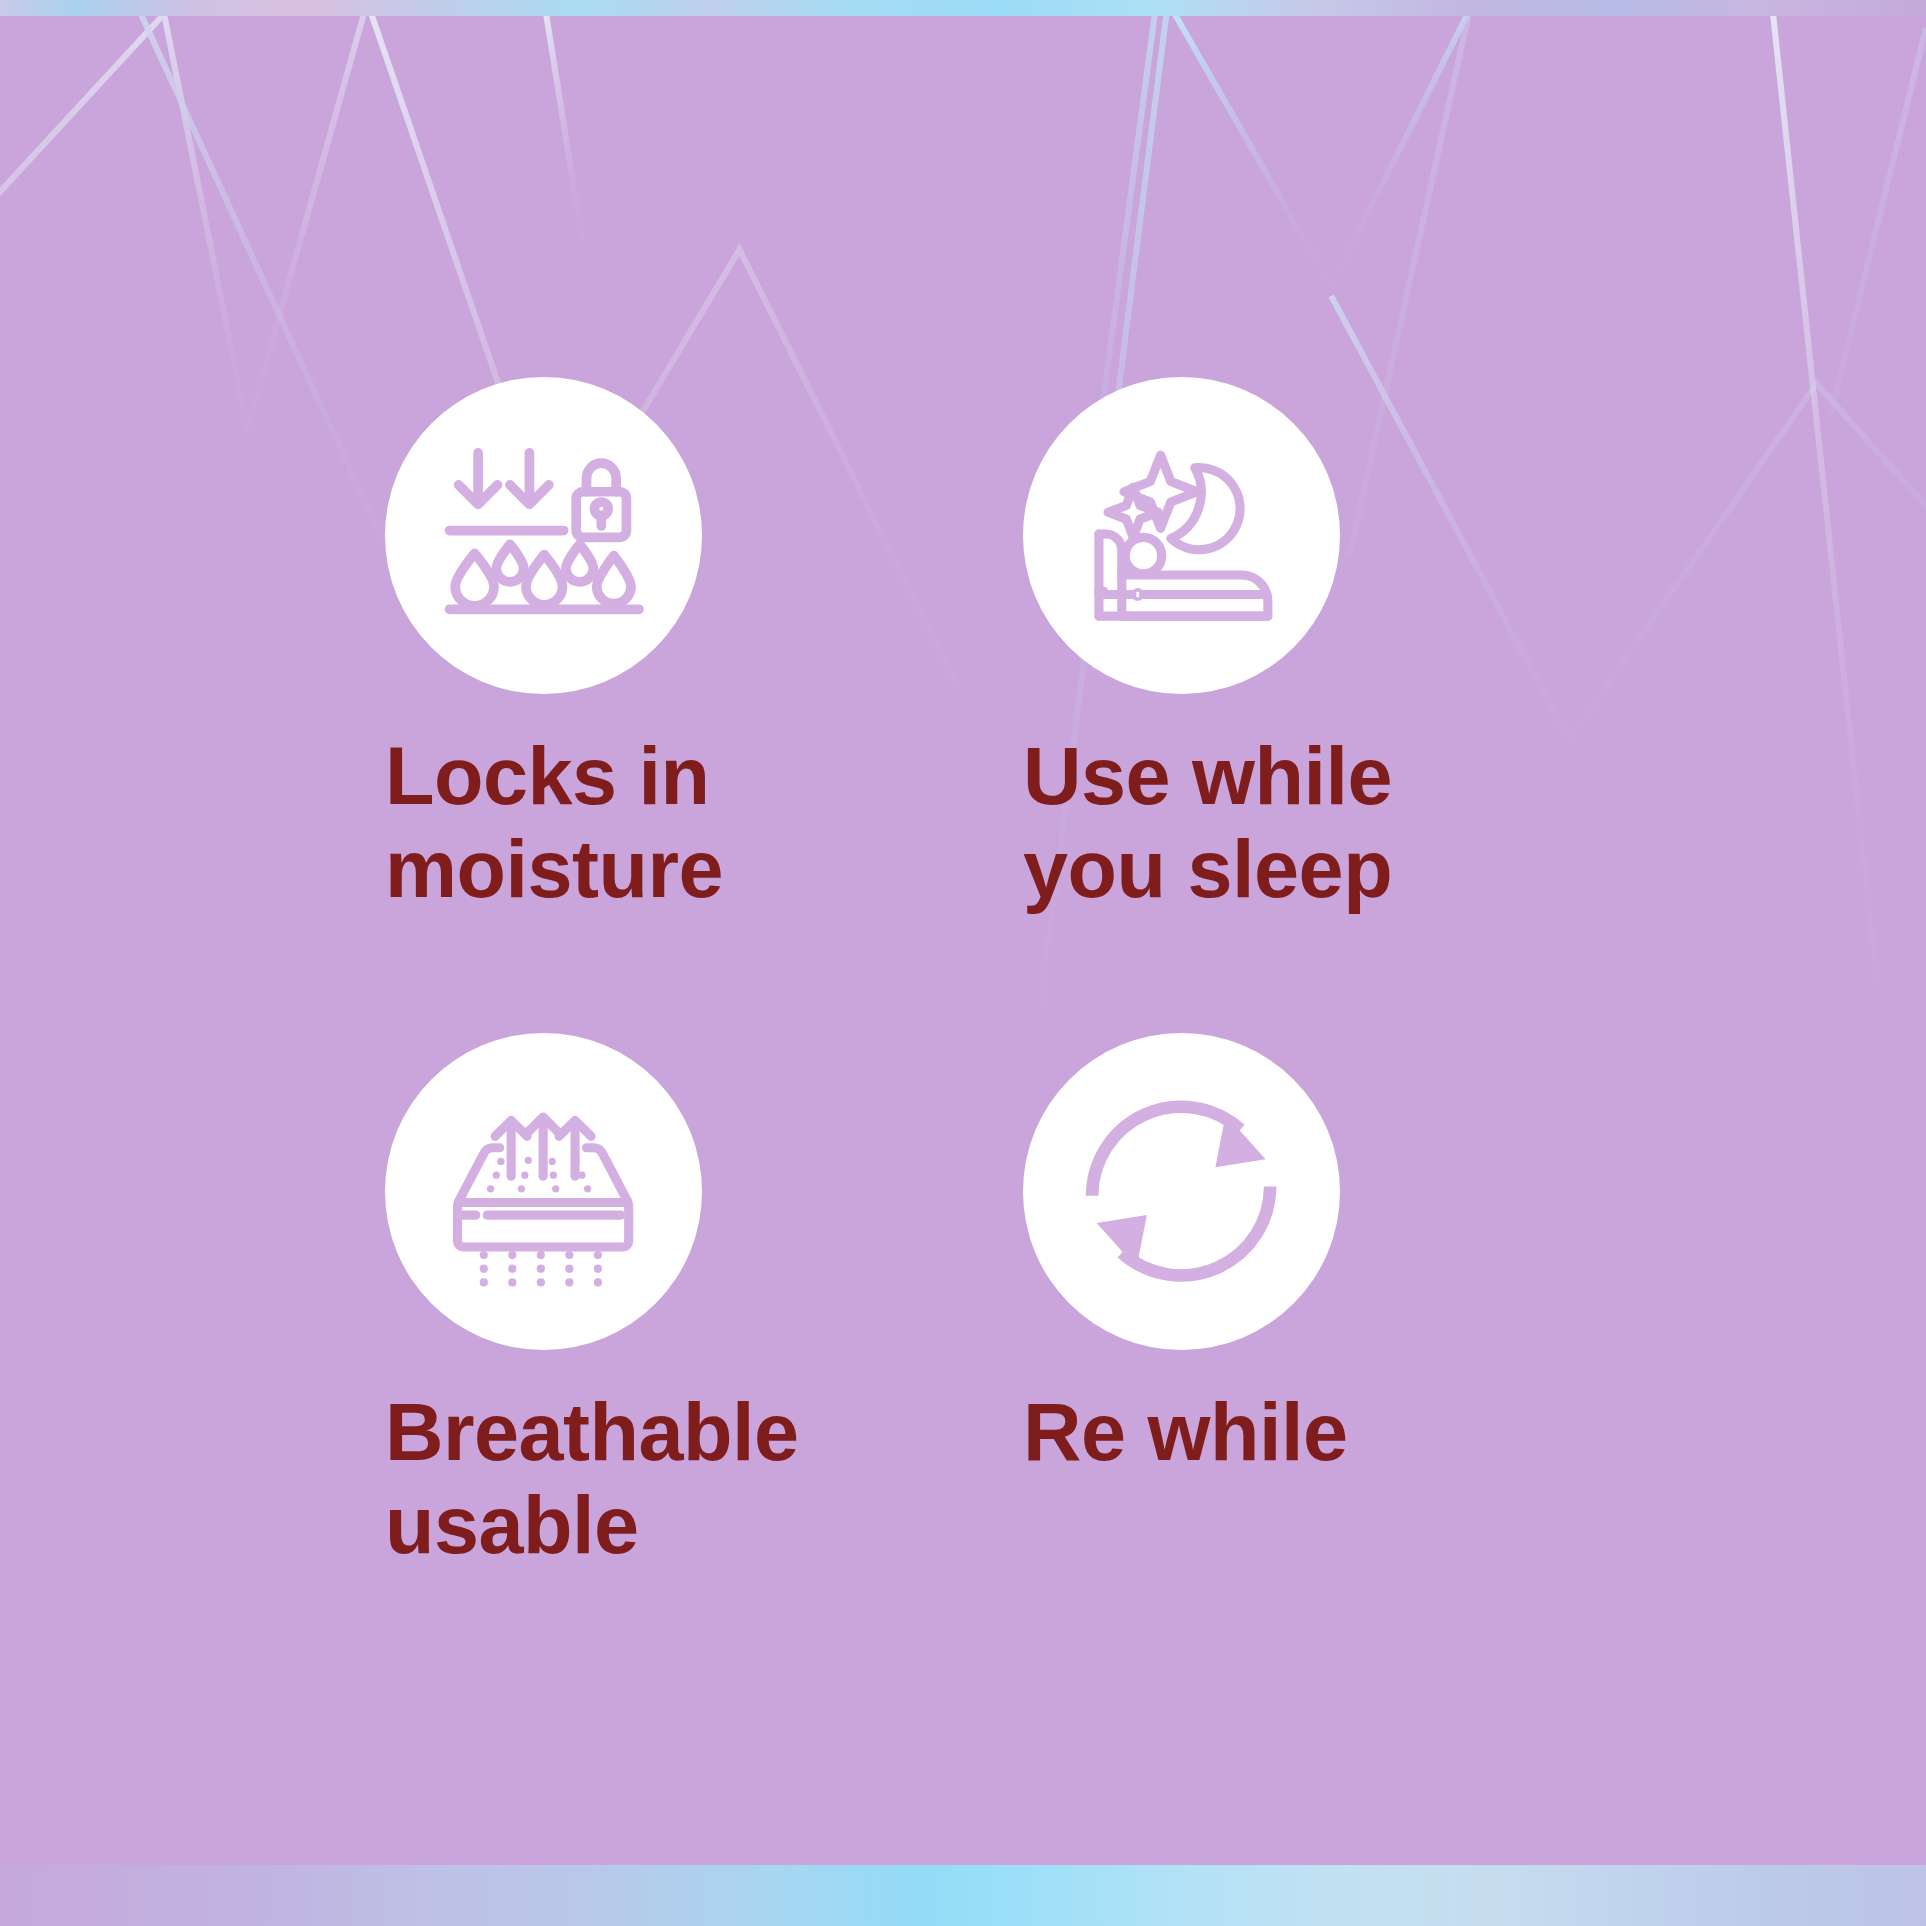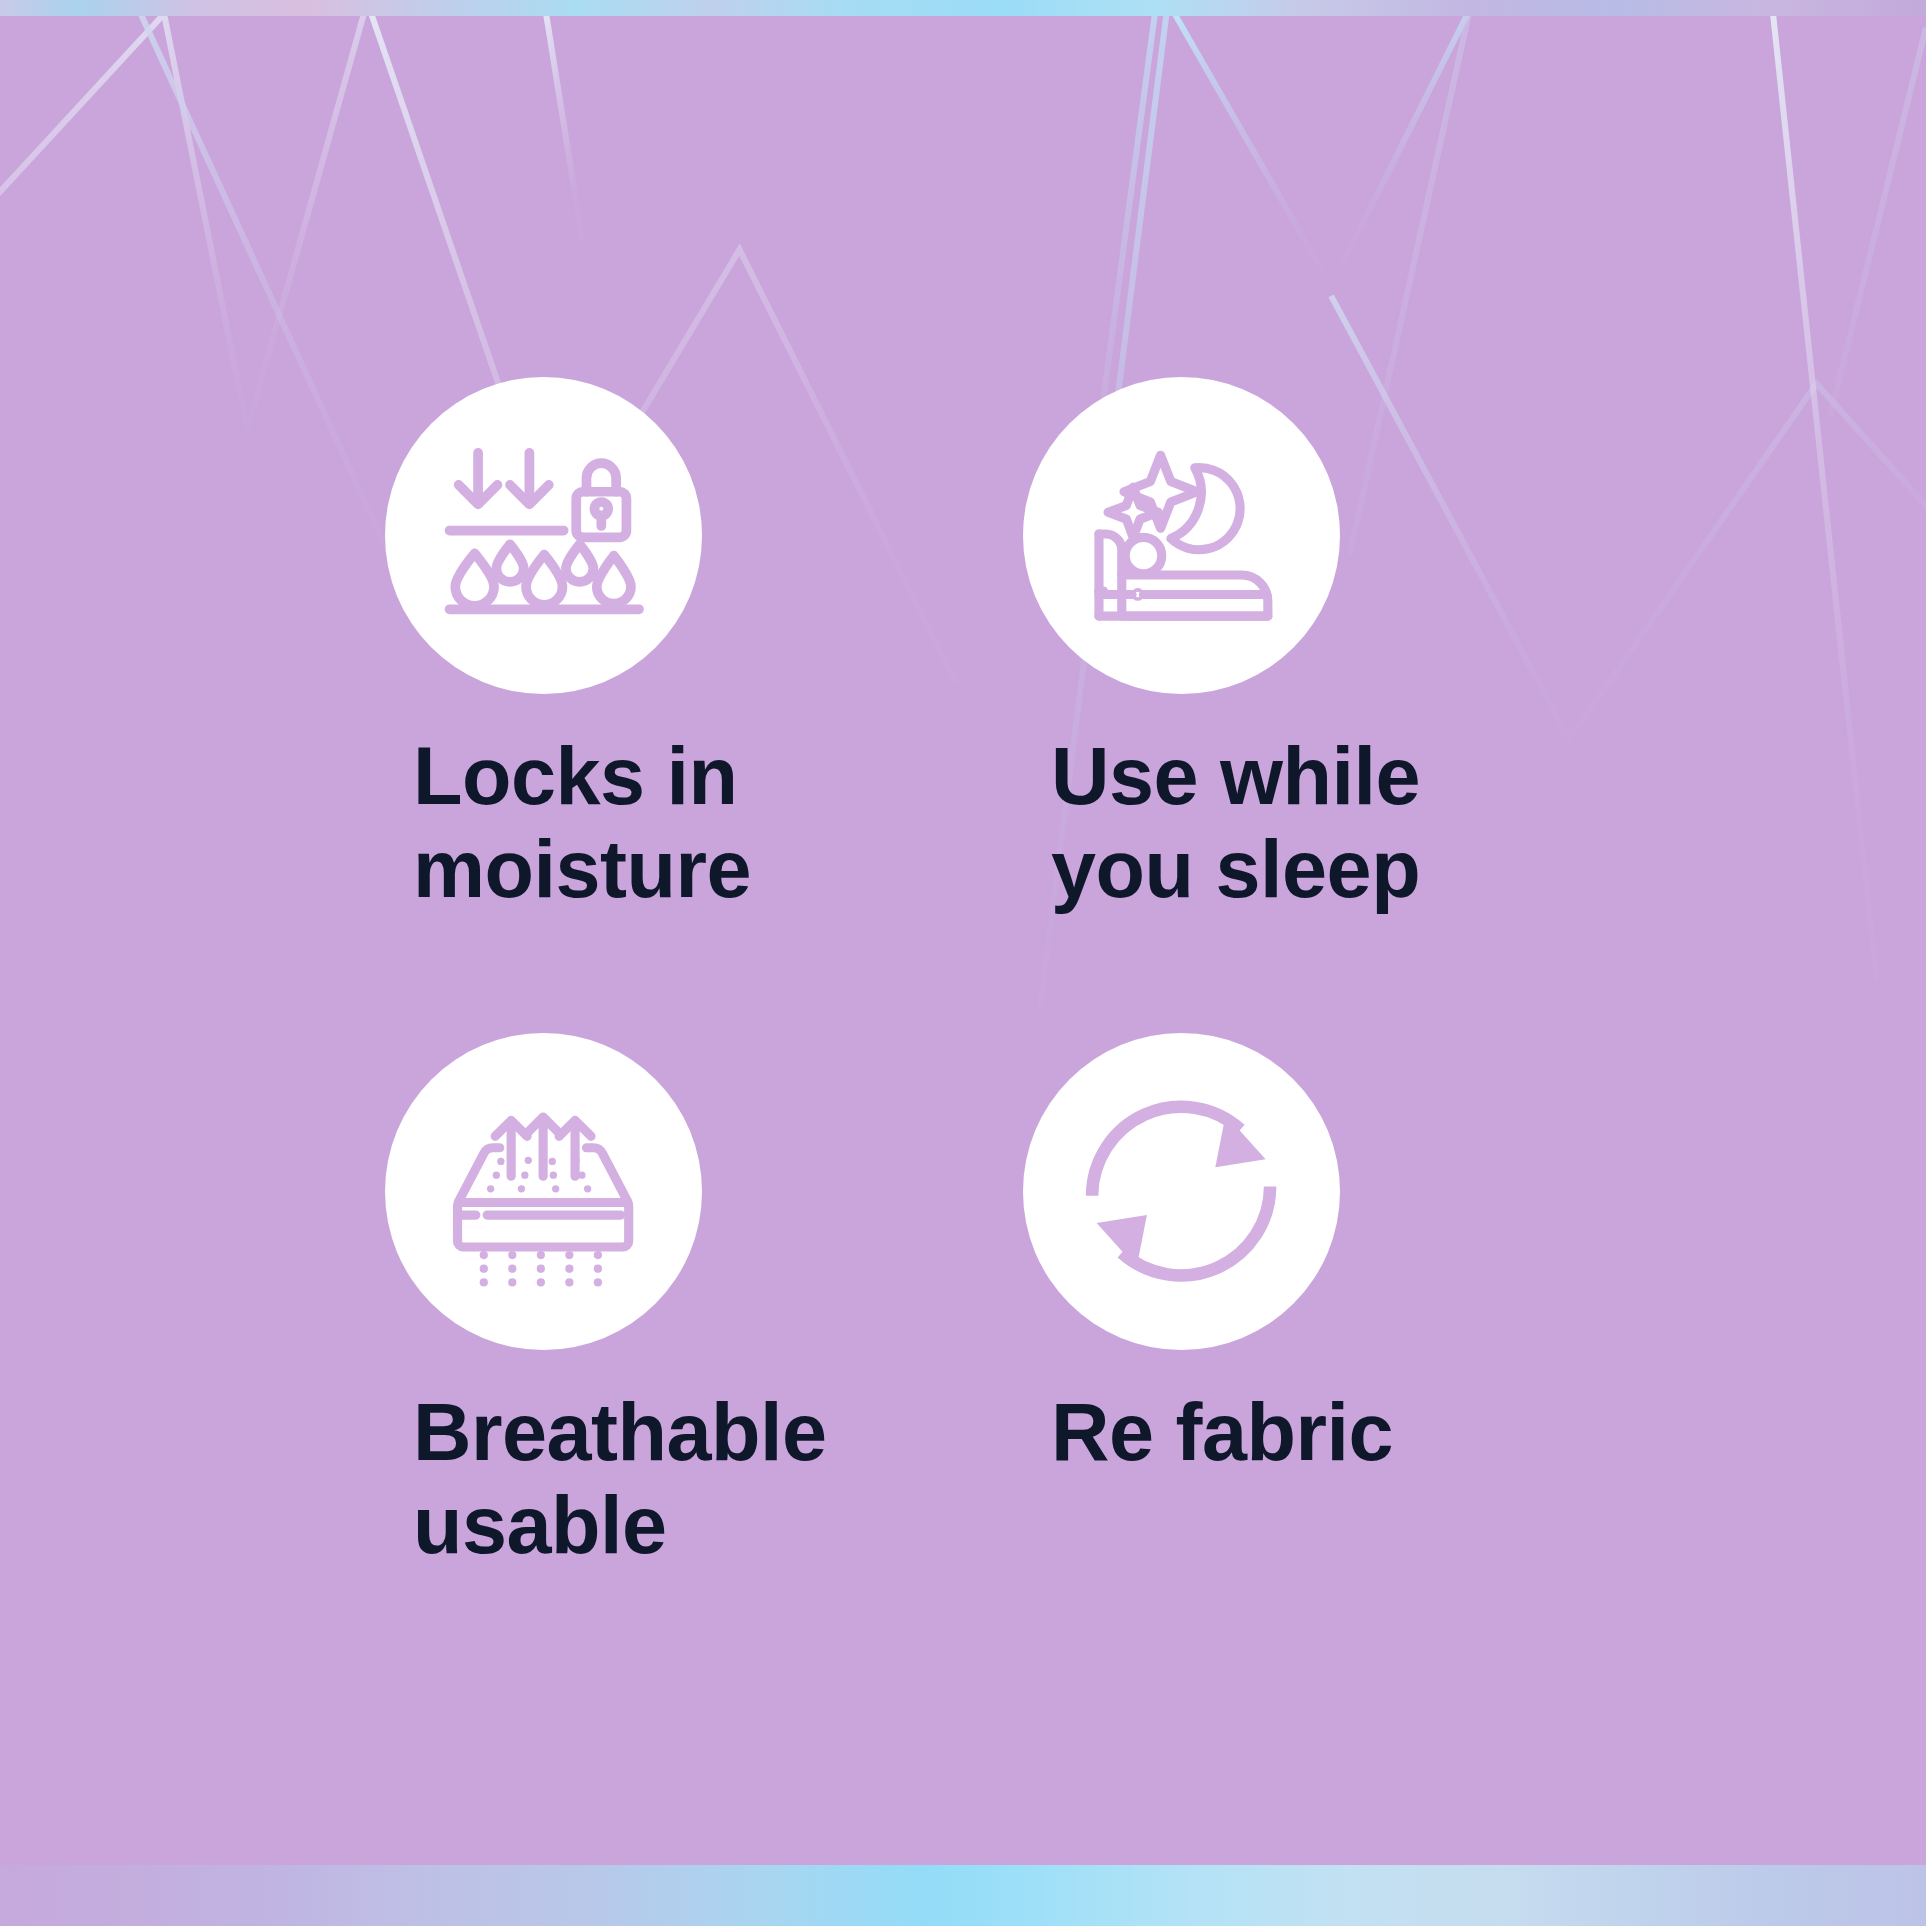--- a/index.html
+++ b/index.html
@@ -109,30 +109,29 @@
     flex: none;
   }
   .icon-badge svg {
     width: 72%;
     height: 72%;
     display: block;
   }
 
   .feature-label {
     margin-top: 36px;
-    color: #0f172a;
+    color: #7f1d1d;
     font-size: 81px;
     font-weight: 700;
     line-height: 1.16;
     letter-spacing: -0.5px;
     white-space: pre-line;
     font-stretch: condensed;
     text-align: left;
     max-width: 471px;
-    margin-left: 28px;
   }
 </style>
 </head>
 <body>
 
 <div id="stage">
 
   <svg id="bg-art" viewBox="0 0 4167 4167" preserveAspectRatio="none" aria-hidden="true">
     <defs>
       <linearGradient id="lineGradA" x1="0" y1="0" x2="0.3" y2="1">
@@ -294,18 +293,18 @@
           <g fill="none" stroke="#d3afe2" stroke-width="11" stroke-linecap="butt">
             <path d="M22 104 A78 78 0 0 1 152 46"></path>
             <path d="M178 96 A78 78 0 0 1 48 154"></path>
           </g>
           <g fill="#d3afe2">
             <polygon points="139,33 174,72 130,79"></polygon>
             <polygon points="61,167 26,128 70,121"></polygon>
           </g>
         </svg>
       </div>
-      <div class="feature-label">Re fabric</div>
+      <div class="feature-label">Re while</div>
     </div>
 
   </div>
 </div>
 
 
 </body></html>

